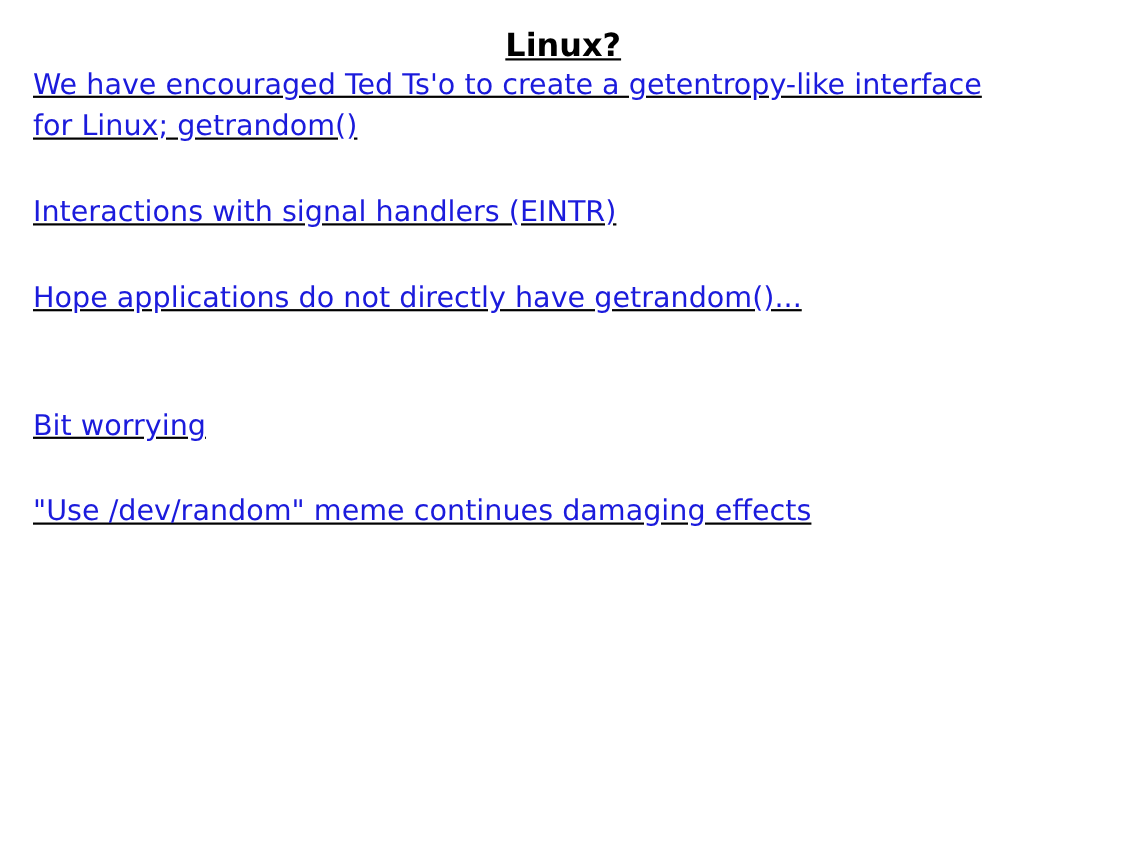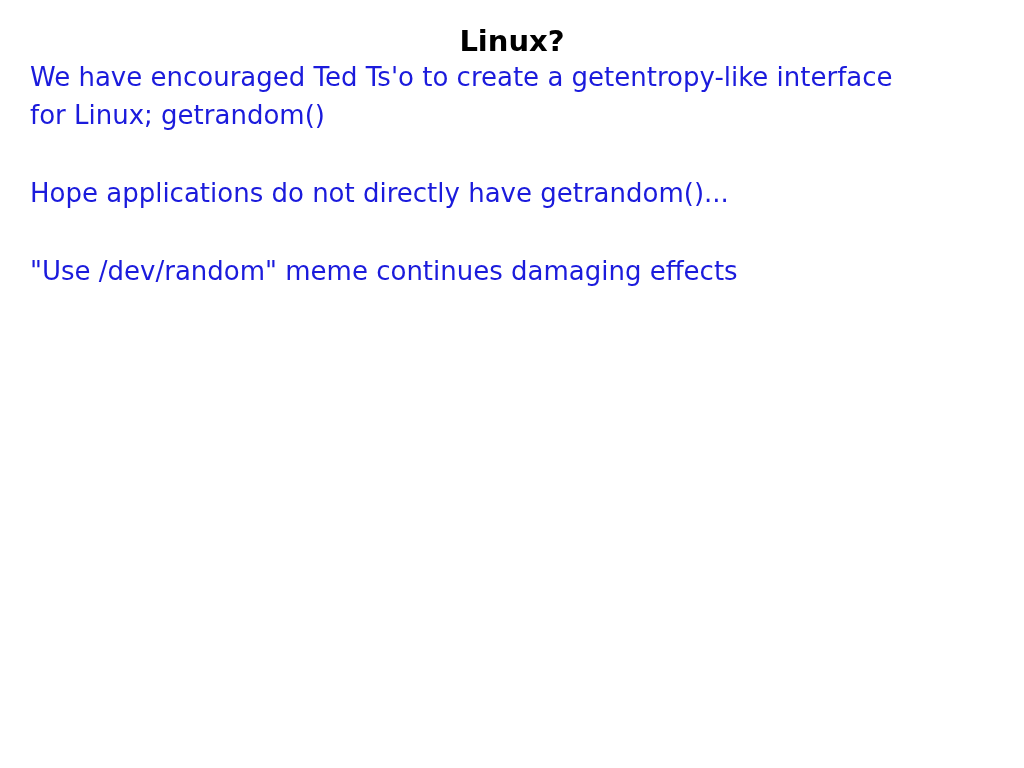--- a/index.html
+++ b/index.html
@@ -8,20 +8,21 @@
     background: #ffffff;
   }
   .slide {
     position: relative;
     width: 1024px;
     height: 700px;
     background: var(--bg-color, #ffffff);
     font-family: "DejaVu Sans", sans-serif;
     overflow: hidden;
     box-sizing: border-box;
+    text-decoration: underline;
   }
   .slide-title {
     margin: 0;
     padding-top: 24px;
     text-align: center;
     font-size: 29px;
     font-weight: bold;
     letter-spacing: 0px;
     color: var(--title-color, #000000);
   }
@@ -42,16 +43,18 @@
 </style>
 </head>
 <body>
 
 <div class="slide">
   <h1 class="slide-title">Linux?</h1>
 
   <div class="slide-body">
     <p class="line">We have encouraged Ted Ts'o to create a getentropy-like interface
 for Linux; getrandom()</p>
+    <p class="line">Interactions with signal handlers (EINTR)</p>
     <p class="line">Hope applications do not directly have getrandom()...</p>
+    <p class="line extra-gap">Bit worrying</p>
     <p class="line">"Use /dev/random" meme continues damaging effects</p>
   </div>
 </div>
 
 </body></html>

